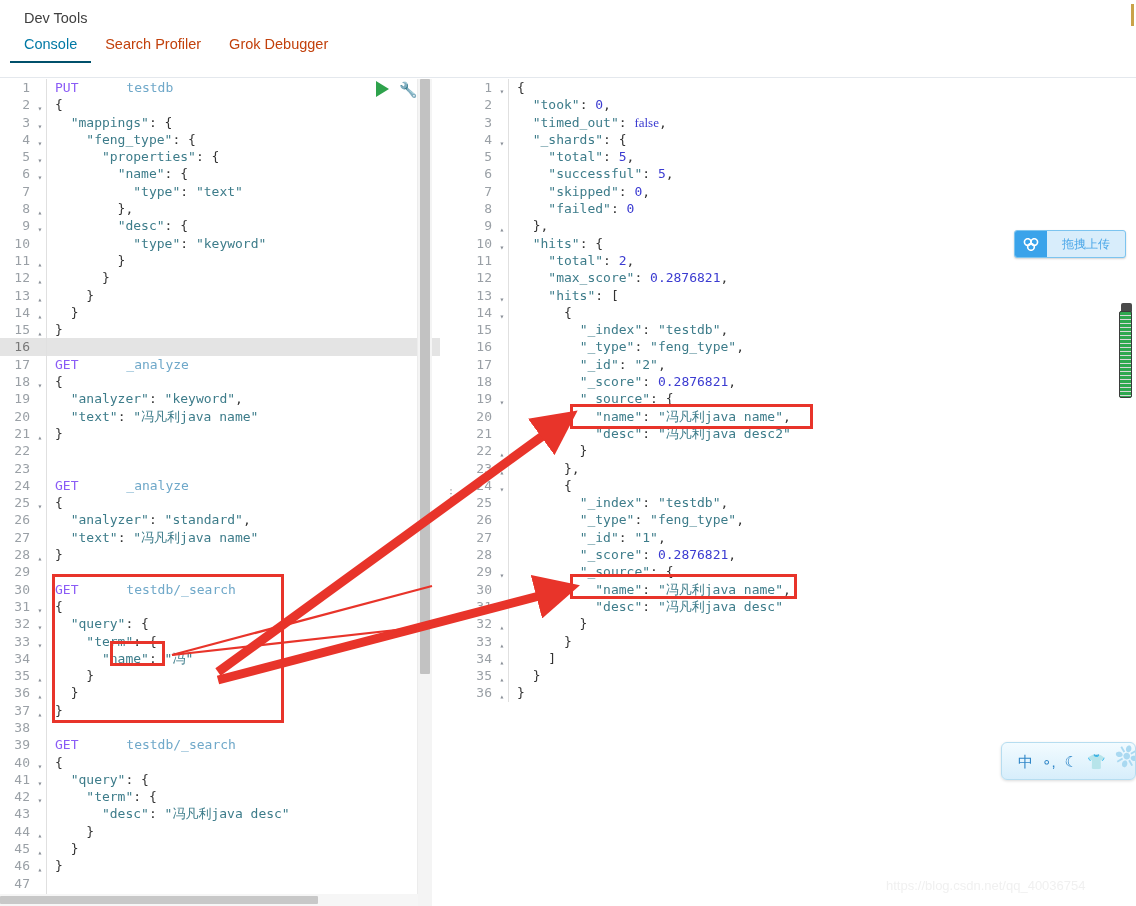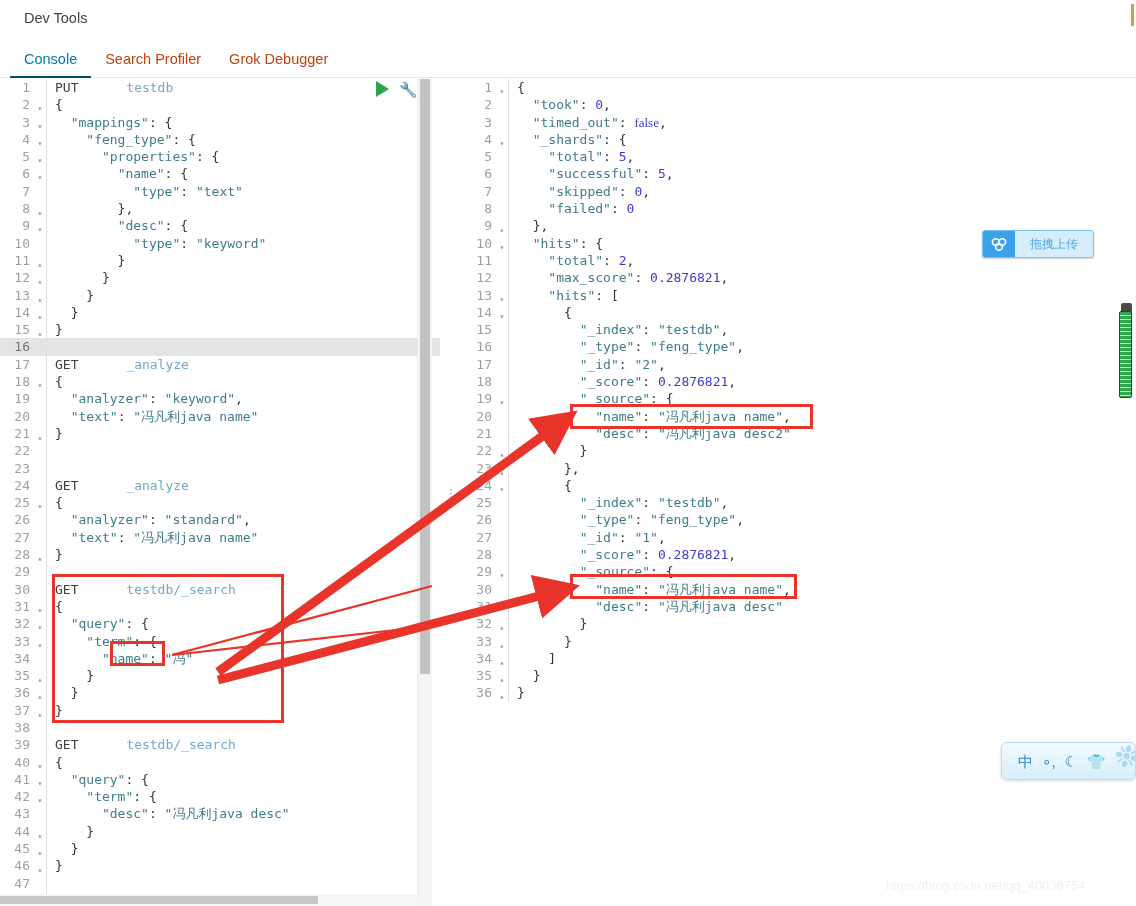--- a/index.html
+++ b/index.html
@@ -15,21 +15,21 @@
     height:36px;
     display:flex;align-items:center;
     padding-left:24px;
     box-sizing:border-box;
   }
   #app-title{
     font-size:14.5px;color:#3f3f3f;
   }
   #tabbar{
     height:42px;
-    display:flex;align-items:flex-end;
+    display:flex;align-items:flex-start;
     padding-left:10px;
     box-sizing:border-box;
     border-bottom:1px solid #e4e8ed;
     position:relative;
   }
   .tab{
     font-size:14.5px;
     color:#c2410c;
     padding:0 14px 10px 14px;
     cursor:pointer;
@@ -99,21 +99,21 @@
   .gut-sep{
     width:1px;flex:0 0 1px;
     background:#e0e0e0;
     align-self:stretch;
   }
   .txt{padding-left:8px;color:#333;}
   .ln-row.active{background:#e4e4e4;}
   .ln-row.active .ln{color:#777;}
 
   
-  .k-method{color:#404040;}
+  .k-method{color:#8b5cf6;}
   .k-url{color:#6fa8c9;margin-left:40px;}
   .k-key{color:#3d7c8a;}
   .k-str{color:#3d7c8a;}
   .k-num{color:#3b3bd1;}
   .k-bool{color:#3b3bd1;font-family:Liberation Serif, serif;}
   .k-punc{color:#333;}
 
   
   #editor-actions{
     position:absolute;top:2px;right:22px;
@@ -175,21 +175,21 @@
     border:3px solid #e8342a;
     box-sizing:border-box;
   }
   #box-query{left:52px;top:574px;width:232px;height:149px;}
   #box-name-key{left:110px;top:641px;width:55px;height:25px;}
   #box-hit1{left:570px;top:404px;width:243px;height:25px;}
   #box-hit2{left:570px;top:574px;width:227px;height:25px;}
 
   
   #netdisk-widget{
-    position:absolute;left:982px;top:230px;
+    position:absolute;left:1014px;top:230px;
     width:110px;height:26px;
     border:1px solid #7cc4ef;
     border-radius:3px;
     display:flex;align-items:center;
     overflow:hidden;
     background:#d8edfb;
     z-index:50;
     box-shadow:0 1px 2px rgba(0,0,0,.18);
   }
   #netdisk-icon-wrap{

